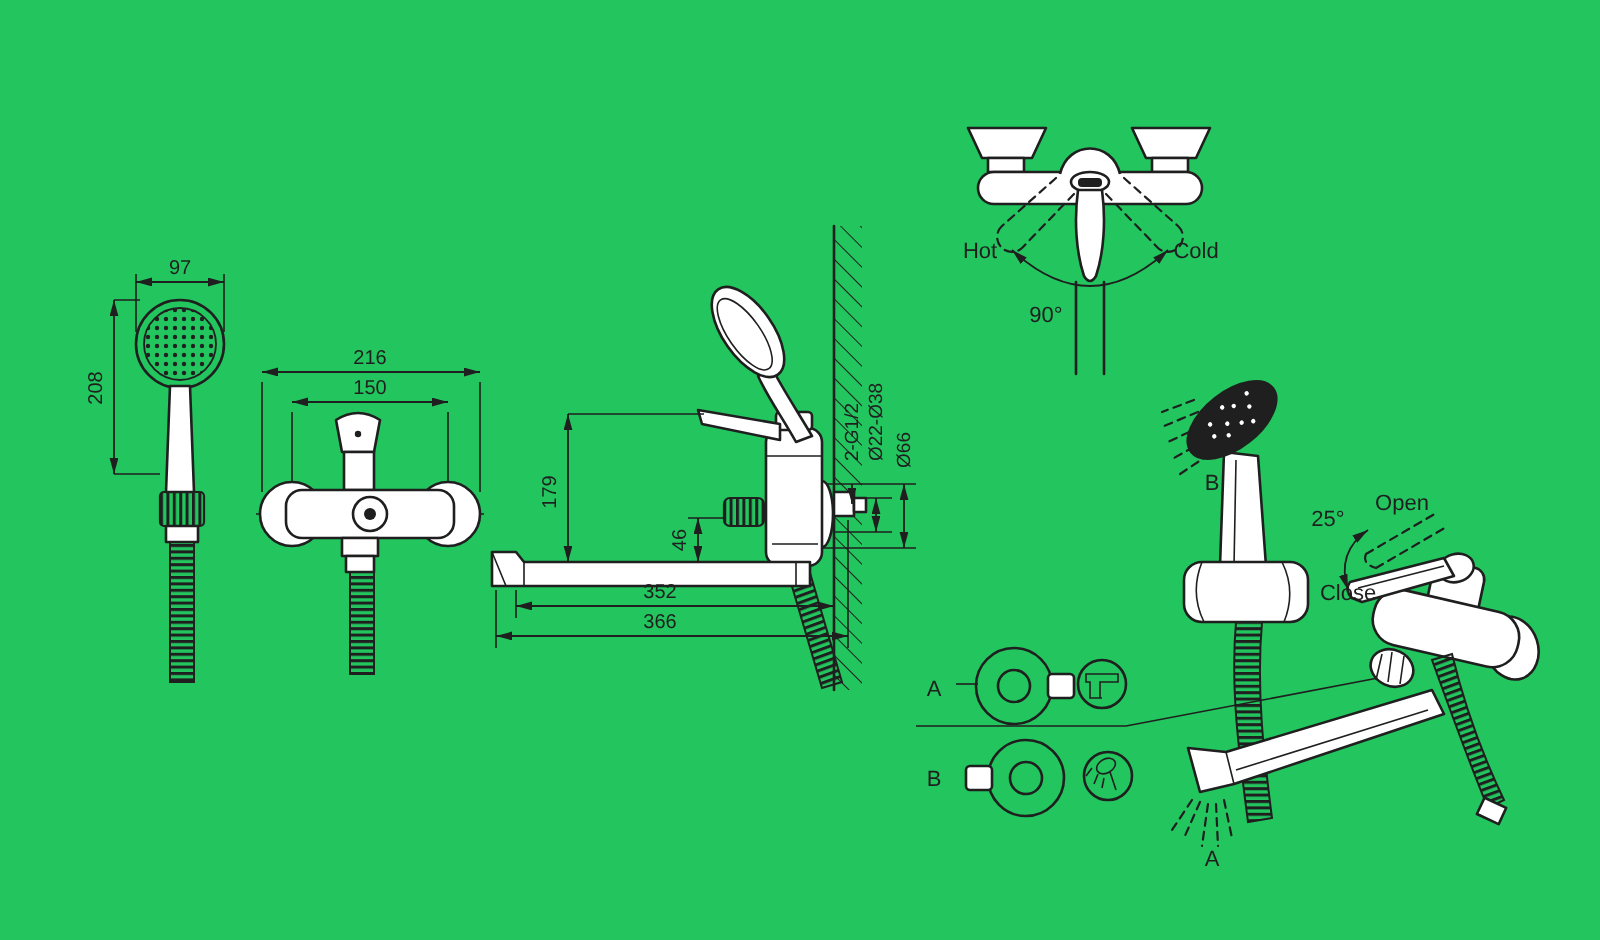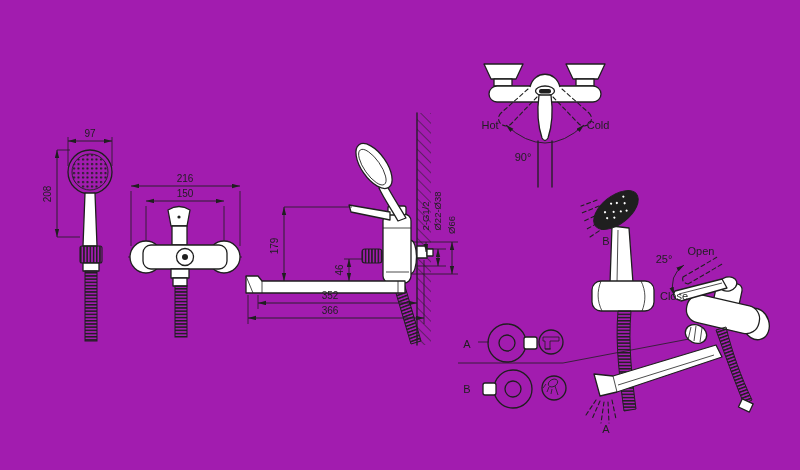--- a/index.html
+++ b/index.html
@@ -1,16 +1,16 @@
 <!DOCTYPE html>
 <html><head>
 <meta charset="utf-8">
 <style>
   html,body{margin:0;padding:0;background:#ffffff;}
-  #stage{width:800px;height:470px;position:relative;background:#a21caf;overflow:hidden;}
+  #stage{width:800px;height:470px;position:relative;background:#22c55e;overflow:hidden;}
   svg{display:block;}
   .ln{fill:none;stroke:#1f1f1f;stroke-width:1.3;stroke-linejoin:round;stroke-linecap:round;}
   .fw{fill:#ffffff;stroke:#1f1f1f;stroke-width:1.3;stroke-linejoin:round;}
   .thin{fill:none;stroke:#1f1f1f;stroke-width:0.8;}
   .dim{fill:none;stroke:#1f1f1f;stroke-width:0.9;}
   .dash{fill:none;stroke:#1f1f1f;stroke-width:1.1;stroke-dasharray:4 3;stroke-linecap:round;}
   text{fill:#1f1f1f;font-family:"Liberation Sans", sans-serif;}
   .num{font-size:10px;text-anchor:middle;}
   .lbl{font-size:11px;text-anchor:middle;}
   .vlbl{font-size:9.5px;text-anchor:middle;}

